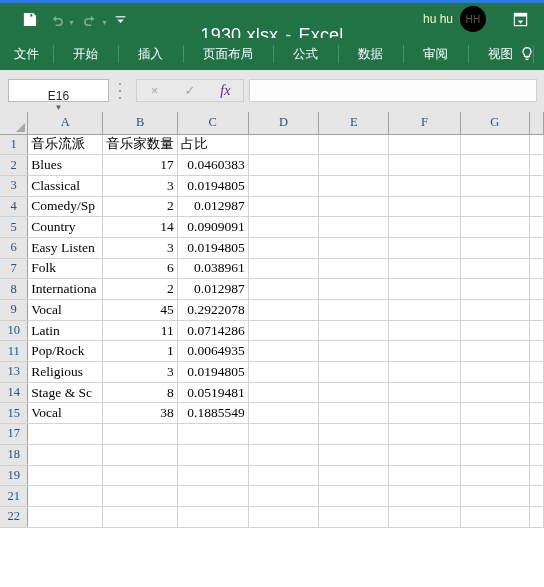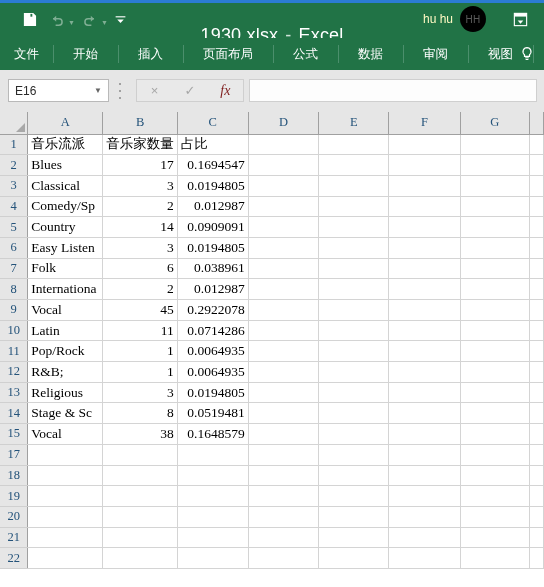--- a/index.html
+++ b/index.html
@@ -71,35 +71,35 @@
     position:absolute; left:0; top:70px; width:544px; height:4px; background:#e6e6e6;
   }
 
   
   .fbar{
     position:absolute; left:0; top:74px; width:544px; height:38px; background:#e6e6e6;
   }
   .namebox{
     position:absolute; left:8px; top:79px; width:101px; height:23px;
     background:#ffffff; border:1px solid #b9b9b9;
-    display:flex; align-items:center; padding:9px 6px; font-size:12px; color:#2b2b2b;
+    display:flex; align-items:center; padding:9px 6px; font-size:12px; color:#2b2b2b;flex-direction:column;
   }
   .namebox .val{ flex:1; }
   .namebox .caret{ color:#666; font-size:8px; }
   .fbgrip{
     position:absolute; left:118px; top:83px; width:4px; height:16px;
     display:flex; flex-direction:column; justify-content:space-between; align-items:center;
   }
   .fbgrip i{ display:block; width:2px; height:2px; background:#8a8a8a; border-radius:50%; }
   .fbtools{
     position:absolute; left:136px; top:79px; width:108px; height:23px;
     border:1px solid #cfcfcf; background:#e9e9e9; display:flex; align-items:center;
   }
   .fbtool{ flex:1; display:flex; align-items:center; justify-content:center; color:#a6a6a6; font-size:13px; }
-  .fbtool.fx{ color:#7f1d1d; font-style:italic; font-family:"Liberation Serif", serif; font-size:14px; }
+  .fbtool.fx{ color:#4c1d95; font-style:italic; font-family:"Liberation Serif", serif; font-size:14px; }
   .fbinput{
     position:absolute; left:249px; top:79px; width:288px; height:23px;
     background:#fdfdfd; border:1px solid #cfcfcf; font-size:12px; color:#222;
     display:flex; align-items:center; padding:0 4px;
   }
 
   
   .grid{
     position:absolute; left:0; top:112px; width:544px; height:475px;
     background:#ffffff; overflow:hidden;
@@ -275,21 +275,21 @@
           <td class="cell"></td>
           <td class="cell"></td>
         </tr>
 
         <tr>
           <td class="rowhead">2</td>
           <td class="cell txt">
               <span class="clip">Blues</span>
             </td>
           <td class="cell num">17</td>
-          <td class="cell num">0.1694547</td>
+          <td class="cell num">0.0460383</td>
           <td class="cell"></td>
           <td class="cell"></td>
           <td class="cell"></td>
           <td class="cell"></td>
           <td class="cell"></td>
         </tr>
         <tr>
           <td class="rowhead">3</td>
           <td class="cell txt">
               <span class="clip">Classical</span>
@@ -400,33 +400,20 @@
             </td>
           <td class="cell num">1</td>
           <td class="cell num">0.0064935</td>
           <td class="cell"></td>
           <td class="cell"></td>
           <td class="cell"></td>
           <td class="cell"></td>
           <td class="cell"></td>
         </tr>
         <tr>
-          <td class="rowhead">12</td>
-          <td class="cell txt">
-              <span class="clip">R&amp;B;</span>
-            </td>
-          <td class="cell num">1</td>
-          <td class="cell num">0.0064935</td>
-          <td class="cell"></td>
-          <td class="cell"></td>
-          <td class="cell"></td>
-          <td class="cell"></td>
-          <td class="cell"></td>
-        </tr>
-        <tr>
           <td class="rowhead">13</td>
           <td class="cell txt">
               <span class="clip">Religious</span>
             </td>
           <td class="cell num">3</td>
           <td class="cell num">0.0194805</td>
           <td class="cell"></td>
           <td class="cell"></td>
           <td class="cell"></td>
           <td class="cell"></td>
@@ -444,21 +431,21 @@
           <td class="cell"></td>
           <td class="cell"></td>
           <td class="cell"></td>
         </tr>
         <tr>
           <td class="rowhead">15</td>
           <td class="cell txt">
               <span class="clip">Vocal</span>
             </td>
           <td class="cell num">38</td>
-          <td class="cell num">0.1648579</td>
+          <td class="cell num">0.1885549</td>
           <td class="cell"></td>
           <td class="cell"></td>
           <td class="cell"></td>
           <td class="cell"></td>
           <td class="cell"></td>
         </tr>
 
         <tr>
           <td class="rowhead">17</td>
           <td class="cell"></td>
@@ -476,31 +463,20 @@
           <td class="cell"></td>
           <td class="cell"></td>
           <td class="cell"></td>
           <td class="cell"></td>
           <td class="cell"></td>
           <td class="cell"></td>
           <td class="cell"></td>
         </tr>
         <tr>
           <td class="rowhead">19</td>
-          <td class="cell"></td>
-          <td class="cell"></td>
-          <td class="cell"></td>
-          <td class="cell"></td>
-          <td class="cell"></td>
-          <td class="cell"></td>
-          <td class="cell"></td>
-          <td class="cell"></td>
-        </tr>
-        <tr>
-          <td class="rowhead">20</td>
           <td class="cell"></td>
           <td class="cell"></td>
           <td class="cell"></td>
           <td class="cell"></td>
           <td class="cell"></td>
           <td class="cell"></td>
           <td class="cell"></td>
           <td class="cell"></td>
         </tr>
         <tr>

